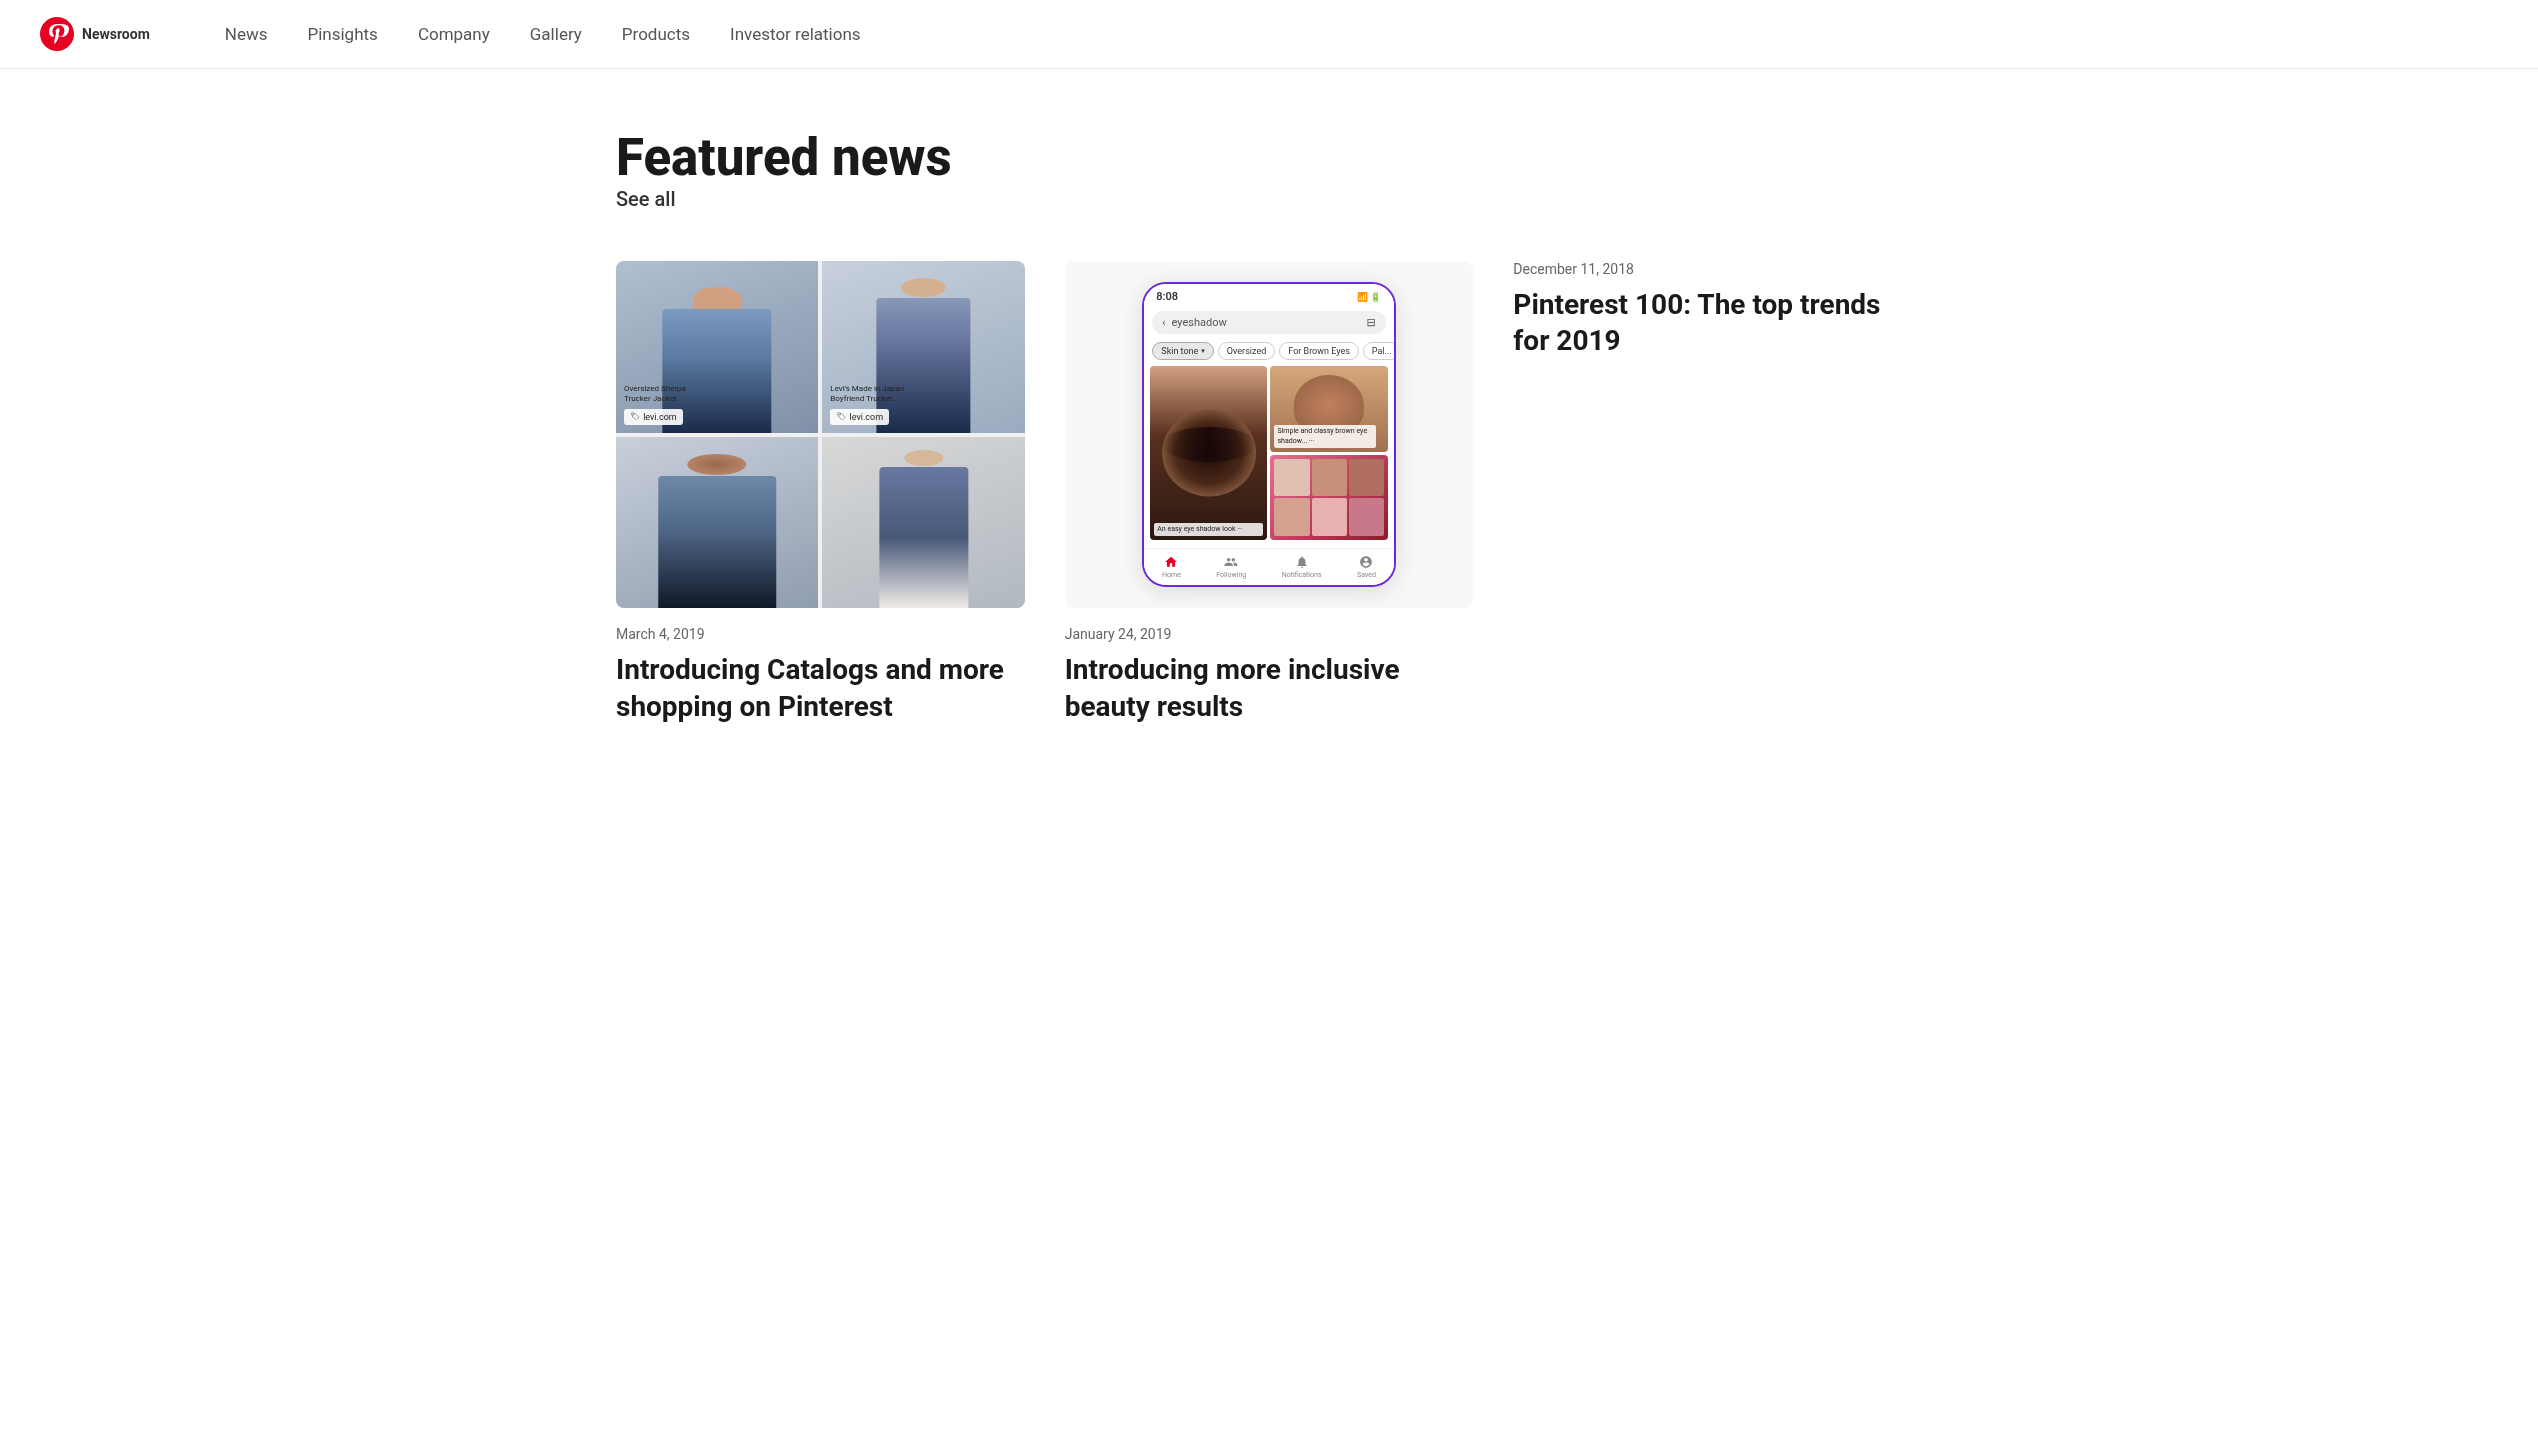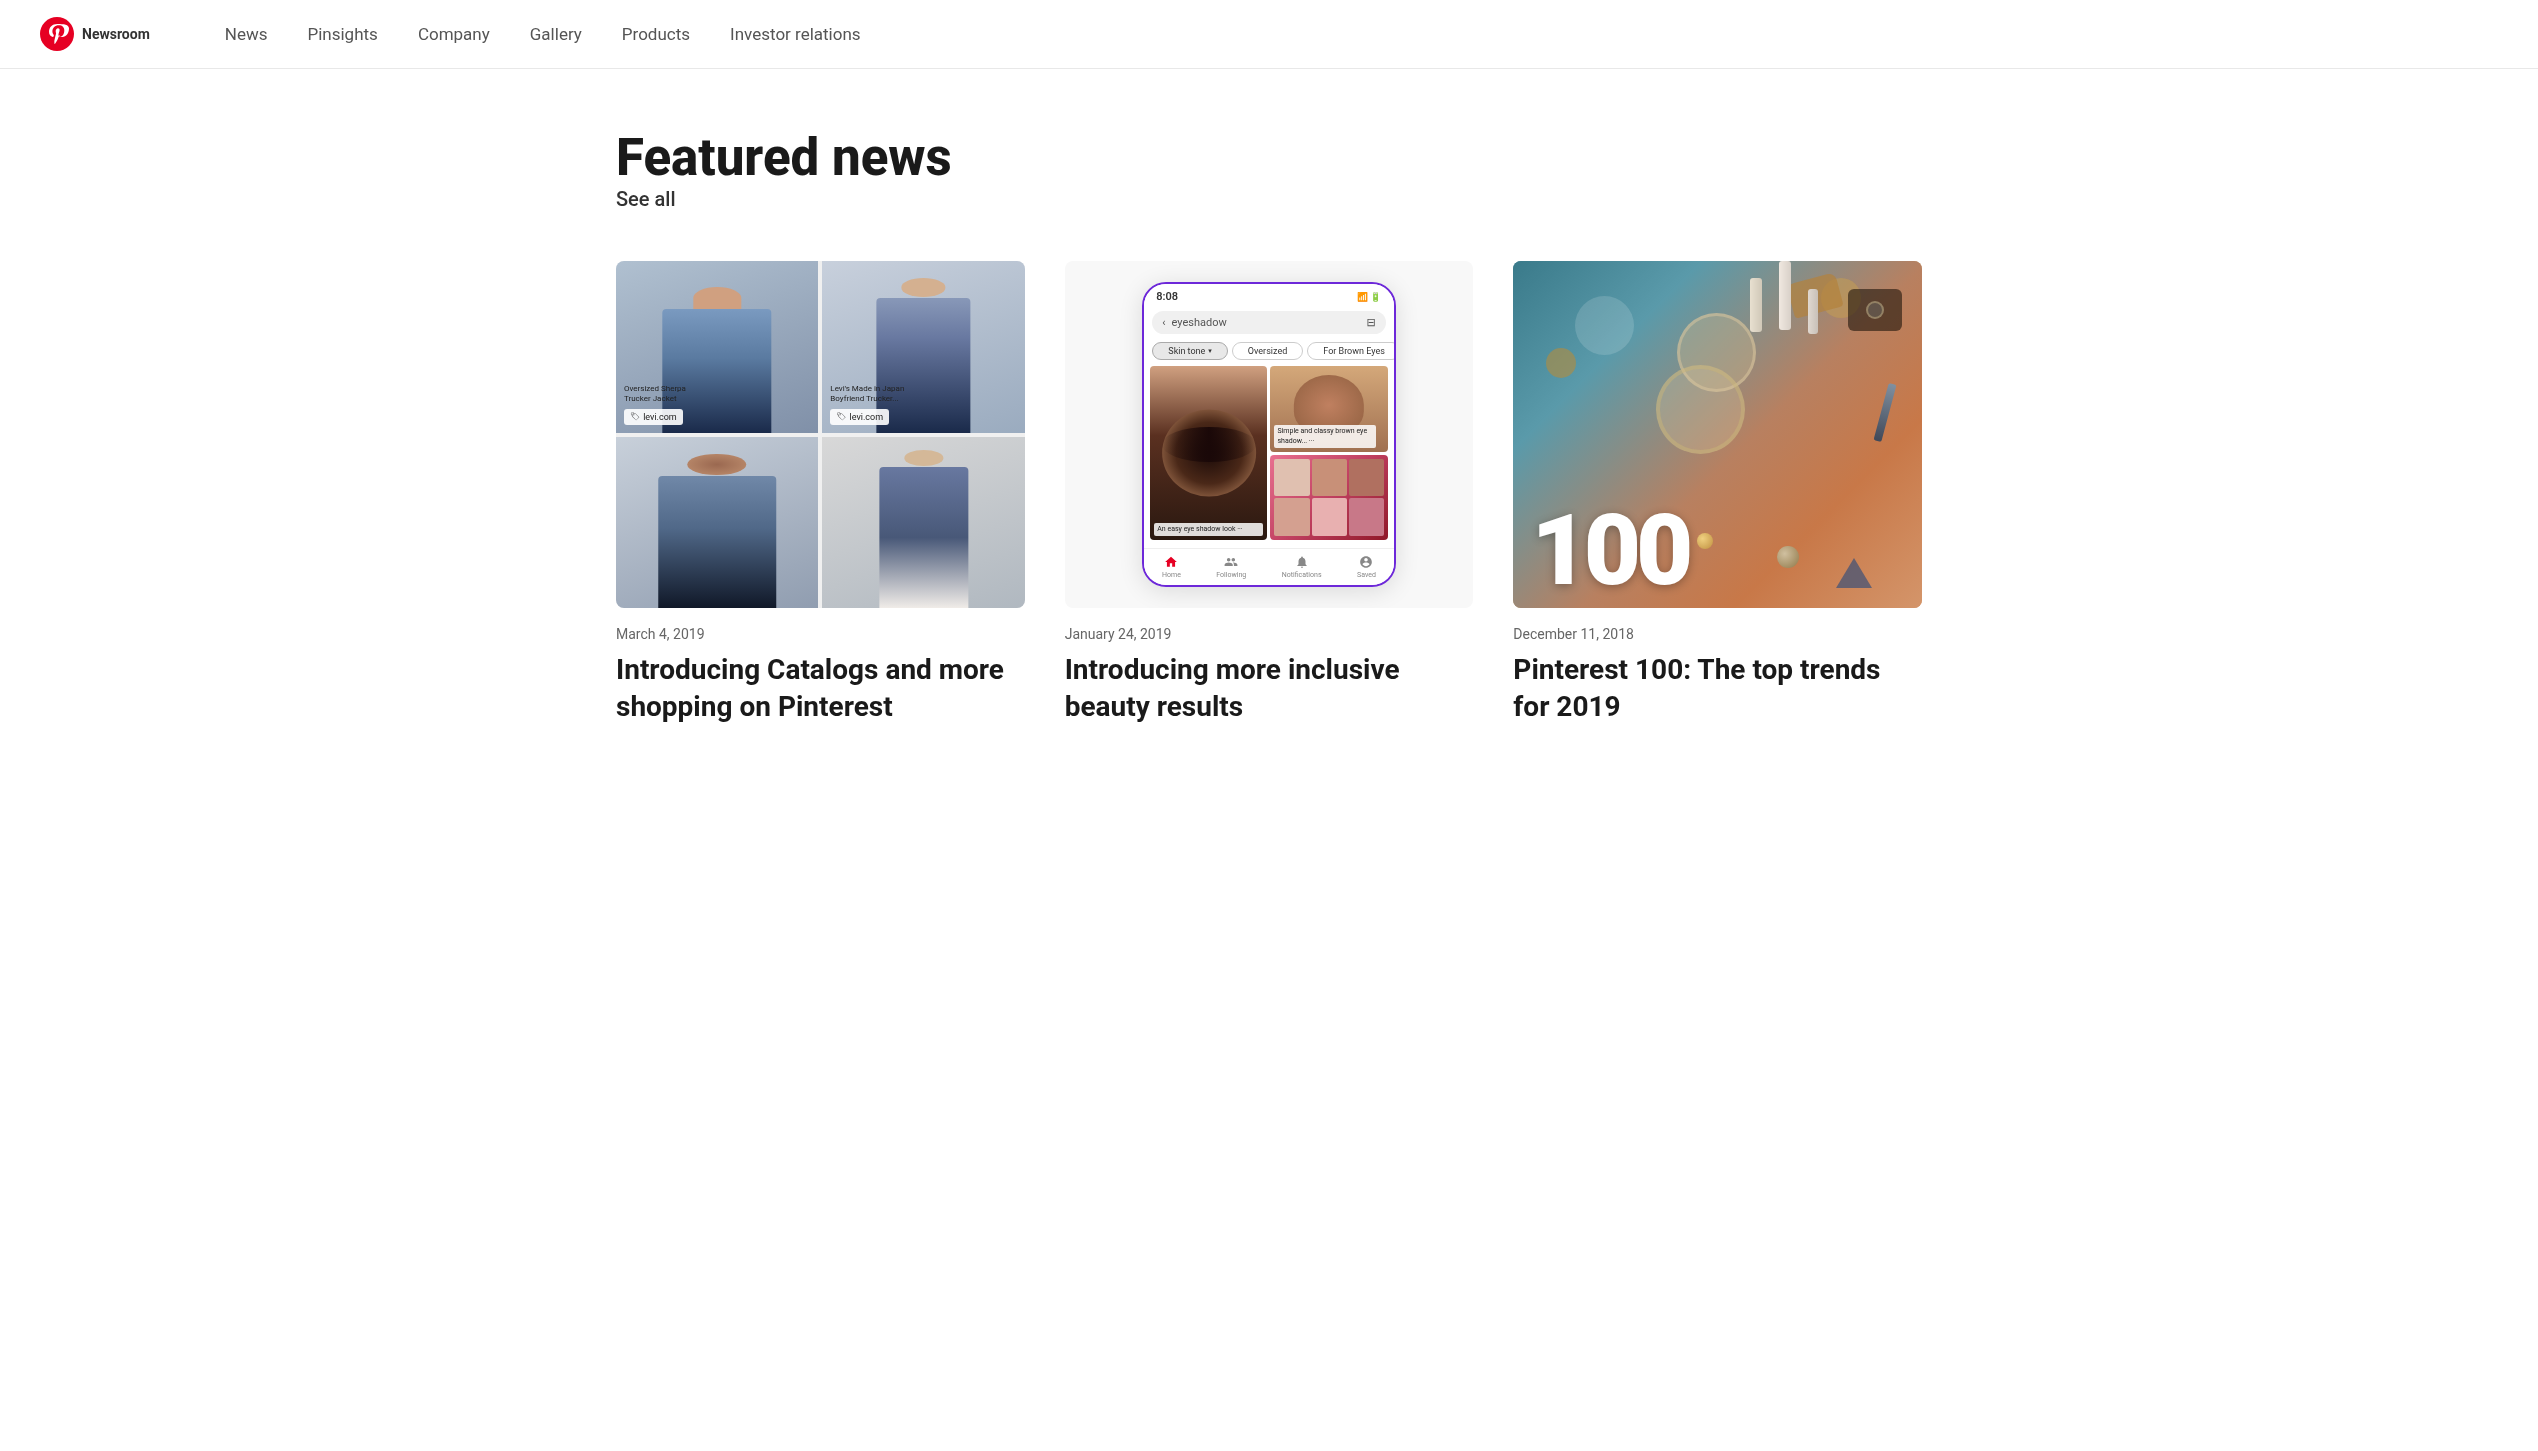--- a/index.html
+++ b/index.html
@@ -179,21 +179,21 @@
       display: flex;
       gap: 4px;
       padding: 4px 8px 6px;
       overflow: hidden;
     }
 
     .chip {
       background: #fff;
       border: 1px solid #ccc;
       border-radius: 16px;
-      padding: 3px 15px;
+      padding: 3px 8px;
       font-size: 9px;
       color: #333;
       white-space: nowrap;
       display: flex;
       align-items: center;
       gap: 3px;
     }
 
     .chip.active {
       background: #e8e8e8;
@@ -435,49 +435,19 @@
               <span class="phone-nav-label">Saved</span>
             </div>
           </div>
         </div>
       </div>
       <div class="card-date">January 24, 2019</div>
       <h2 class="card-title">Introducing more inclusive beauty results</h2>
     </article>
 
     <article class="news-card">
-      <div class="card-image-single">
-
-        <div style="position:absolute;inset:0;background:linear-gradient(135deg, #3a7a8a 0%, #5a9aaa 25%, #b88060 55%, #c87848 75%, #d4956a 100%);"></div>
-
-        <div style="position:absolute;top:10%;left:15%;width:59px;height:59px;background:rgba(255,255,255,0.15);border-radius:50%;"></div>
-        <div style="position:absolute;top:5%;right:15%;width:40px;height:40px;background:rgba(200,160,80,0.5);border-radius:50%;"></div>
-        <div style="position:absolute;top:25%;left:8%;width:30px;height:30px;background:rgba(180,140,60,0.6);border-radius:50%;"></div>
-        <div style="position:absolute;top:15%;left:40%;width:79px;height:79px;background:rgba(200,180,140,0.4);border-radius:50%;border:3px solid rgba(220,200,160,0.5);"></div>
-
-        <div style="position:absolute;top:8%;right:5%;width:54px;height:42px;background:rgba(30,20,10,0.6);border-radius:6px;display:flex;align-items:center;justify-content:center;">
-          <div style="width:18px;height:18px;border-radius:50%;background:rgba(100,90,80,0.8);border:2px solid rgba(180,160,120,0.6);"></div>
-        </div>
-
-        <div style="position:absolute;top:5%;right:20%;width:50px;height:35px;background:rgba(180,130,60,0.7);border-radius:8px 8px 4px 4px;transform:rotate(-15deg);"></div>
-
-        <div style="position:absolute;top:30%;left:35%;width:89px;height:89px;background:rgba(220,200,160,0.3);border-radius:50%;border:4px solid rgba(200,180,120,0.5);"></div>
-
-        <span style="position:absolute;bottom:8px;left:18px;font-size:99px;font-weight:900;color:#fff;letter-spacing:-5px;line-height:1;text-shadow:0 2px 10px rgba(0,0,0,0.3);">100</span>
-
-        <div style="position:absolute;bottom:20px;right:50px;width:0;height:0;border-left:18px solid transparent;border-right:18px solid transparent;border-bottom:30px solid rgba(60,80,120,0.7);"></div>
-
-        <div style="position:absolute;bottom:59px;left:45%;width:16px;height:16px;background:radial-gradient(circle at 35% 35%,#f0d080,#c09040);border-radius:50%;"></div>
-        <div style="position:absolute;bottom:40px;right:30%;width:22px;height:22px;background:radial-gradient(circle at 35% 35%,#d0c0a0,#907848);border-radius:50%;"></div>
-
-        <div style="position:absolute;top:5%;left:58%;width:12px;height:54px;background:linear-gradient(90deg,#e8e0d0,#d0c8b8);border-radius:3px;"></div>
-        <div style="position:absolute;top:0%;left:65%;width:12px;height:69px;background:linear-gradient(90deg,#f0e8e0,#d8d0c8);border-radius:3px;"></div>
-        <div style="position:absolute;top:8%;left:72%;width:10px;height:45px;background:linear-gradient(90deg,#e0d8d0,#c8c0b8);border-radius:3px;"></div>
-
-        <div style="position:absolute;top:35%;right:8%;width:8px;height:59px;background:linear-gradient(180deg,#8090a0,#404858);border-radius:2px;transform:rotate(15deg);"></div>
-      </div>
       <div class="card-date">December 11, 2018</div>
       <h2 class="card-title">Pinterest 100: The top trends for 2019</h2>
     </article>
 
   </div>
 </main>
 
 
 </body></html>

